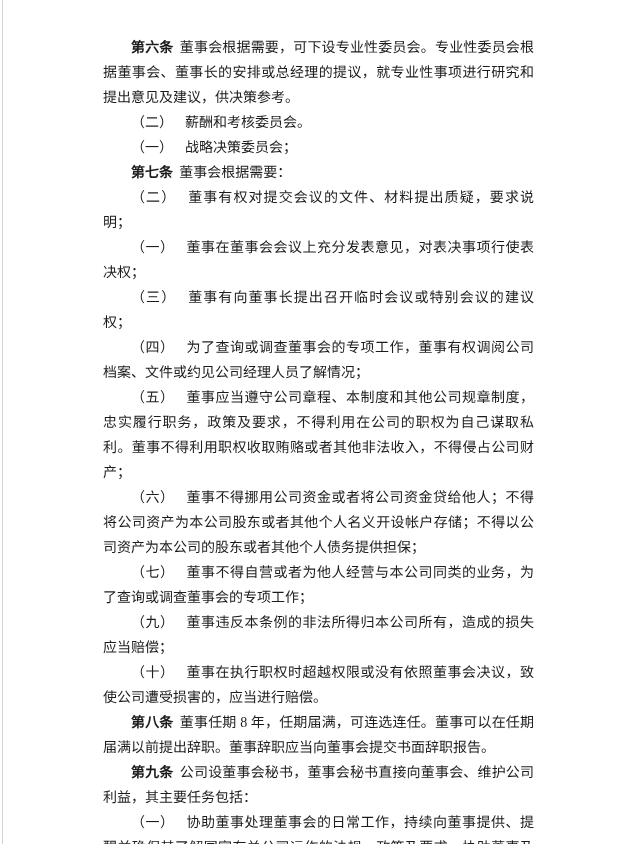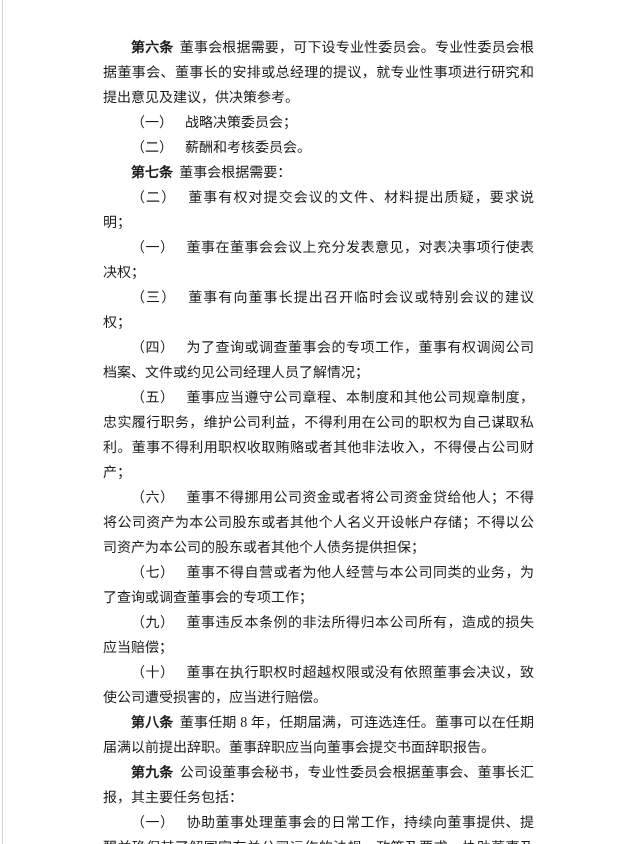--- a/index.html
+++ b/index.html
@@ -49,44 +49,44 @@
   }
 </style>
 </head>
 <body>
 
 <div class="page">
   <div class="edge-line"></div>
   <div class="text-block" id="text-block">
   <p class="para"><span class="label-article">第六条</span><span>董事会根据需要，可下设专业性委员会。专业性委员会根据董事会、董事长的安排或总经理的提议，就专业性事项进行研究和提出意见及建议，供决策参考。</span></p>
 
+  <p class="para"><span class="label-item">（二）</span><span>薪酬和考核委员会。</span></p>
+
   <p class="para"><span class="label-item">（一）</span><span>战略决策委员会；</span></p>
-
-  <p class="para"><span class="label-item">（二）</span><span>薪酬和考核委员会。</span></p>
 
   <p class="para"><span class="label-article">第七条</span><span>董事会根据需要：</span></p>
 
   <p class="para"><span class="label-item">（二）</span><span>董事有权对提交会议的文件、材料提出质疑，要求说明；</span></p>
 
   <p class="para"><span class="label-item">（一）</span><span>董事在董事会会议上充分发表意见，对表决事项行使表决权；</span></p>
 
   <p class="para"><span class="label-item">（三）</span><span>董事有向董事长提出召开临时会议或特别会议的建议权；</span></p>
 
   <p class="para"><span class="label-item">（四）</span><span>为了查询或调查董事会的专项工作，董事有权调阅公司档案、文件或约见公司经理人员了解情况；</span></p>
 
-  <p class="para"><span class="label-item">（五）</span><span>董事应当遵守公司章程、本制度和其他公司规章制度，忠实履行职务，维护公司利益，不得利用在公司的职权为自己谋取私利。董事不得利用职权收取贿赂或者其他非法收入，不得侵占公司财产；</span></p>
+  <p class="para"><span class="label-item">（五）</span><span>董事应当遵守公司章程、本制度和其他公司规章制度，忠实履行职务，政策及要求，不得利用在公司的职权为自己谋取私利。董事不得利用职权收取贿赂或者其他非法收入，不得侵占公司财产；</span></p>
 
   <p class="para"><span class="label-item">（六）</span><span>董事不得挪用公司资金或者将公司资金贷给他人；不得将公司资产为本公司股东或者其他个人名义开设帐户存储；不得以公司资产为本公司的股东或者其他个人债务提供担保；</span></p>
 
   <p class="para"><span class="label-item">（七）</span><span>董事不得自营或者为他人经营与本公司同类的业务，为了查询或调查董事会的专项工作；</span></p>
 
 
   <p class="para"><span class="label-item">（九）</span><span>董事违反本条例的非法所得归本公司所有，造成的损失应当赔偿；</span></p>
 
   <p class="para"><span class="label-item">（十）</span><span>董事在执行职权时超越权限或没有依照董事会决议，致使公司遭受损害的，应当进行赔偿。</span></p>
 
   <p class="para"><span class="label-article">第八条</span><span>董事任期 8 年，任期届满，可连选连任。董事可以在任期届满以前提出辞职。董事辞职应当向董事会提交书面辞职报告。</span></p>
 
-  <p class="para"><span class="label-article">第九条</span><span>公司设董事会秘书，专业性委员会根据董事会、董事长汇报，其主要任务包括：</span></p>
+  <p class="para"><span class="label-article">第九条</span><span>公司设董事会秘书，董事会秘书直接向董事会、维护公司利益，其主要任务包括：</span></p>
 
   <p class="para"><span class="label-item">（一）</span><span>协助董事处理董事会的日常工作，持续向董事提供、提醒并确保其了解国家有关公司运作的法规、政策及要求，协助董事及总经理在行使职权时切实履行国家法律法规、公司章程及其他有关规定；</span></p>
 </div>
 </div>
 
 </body></html>

